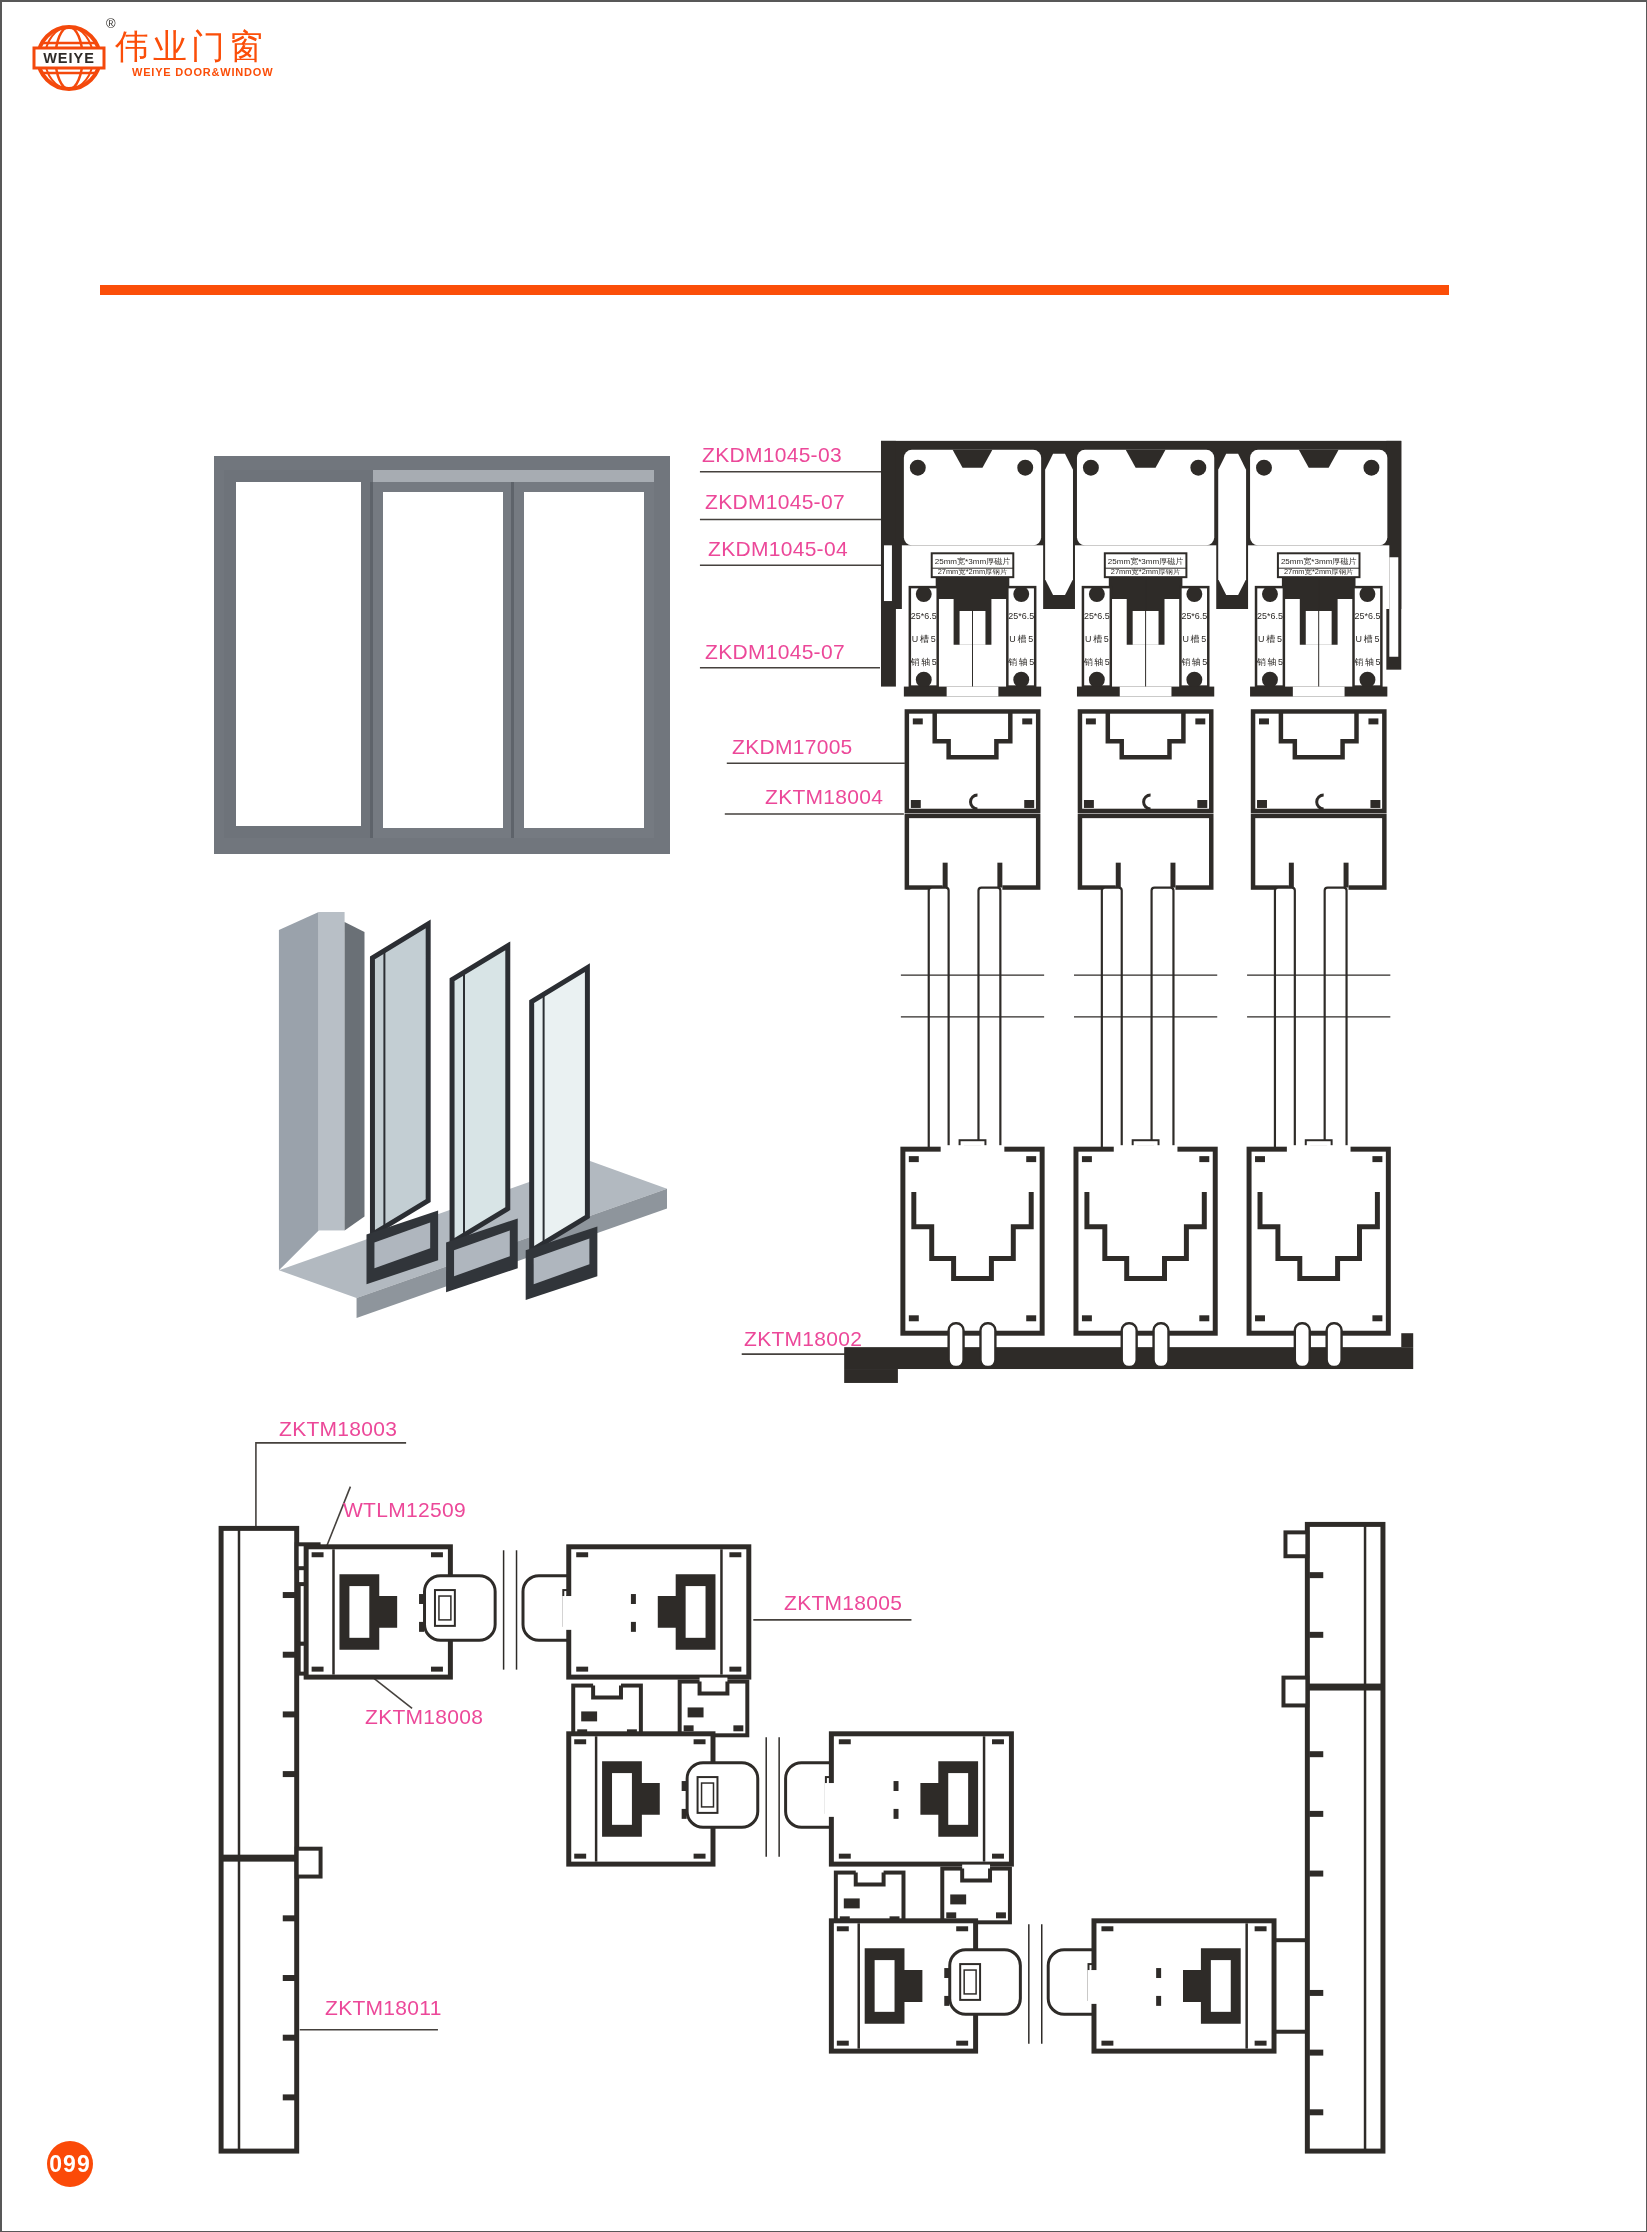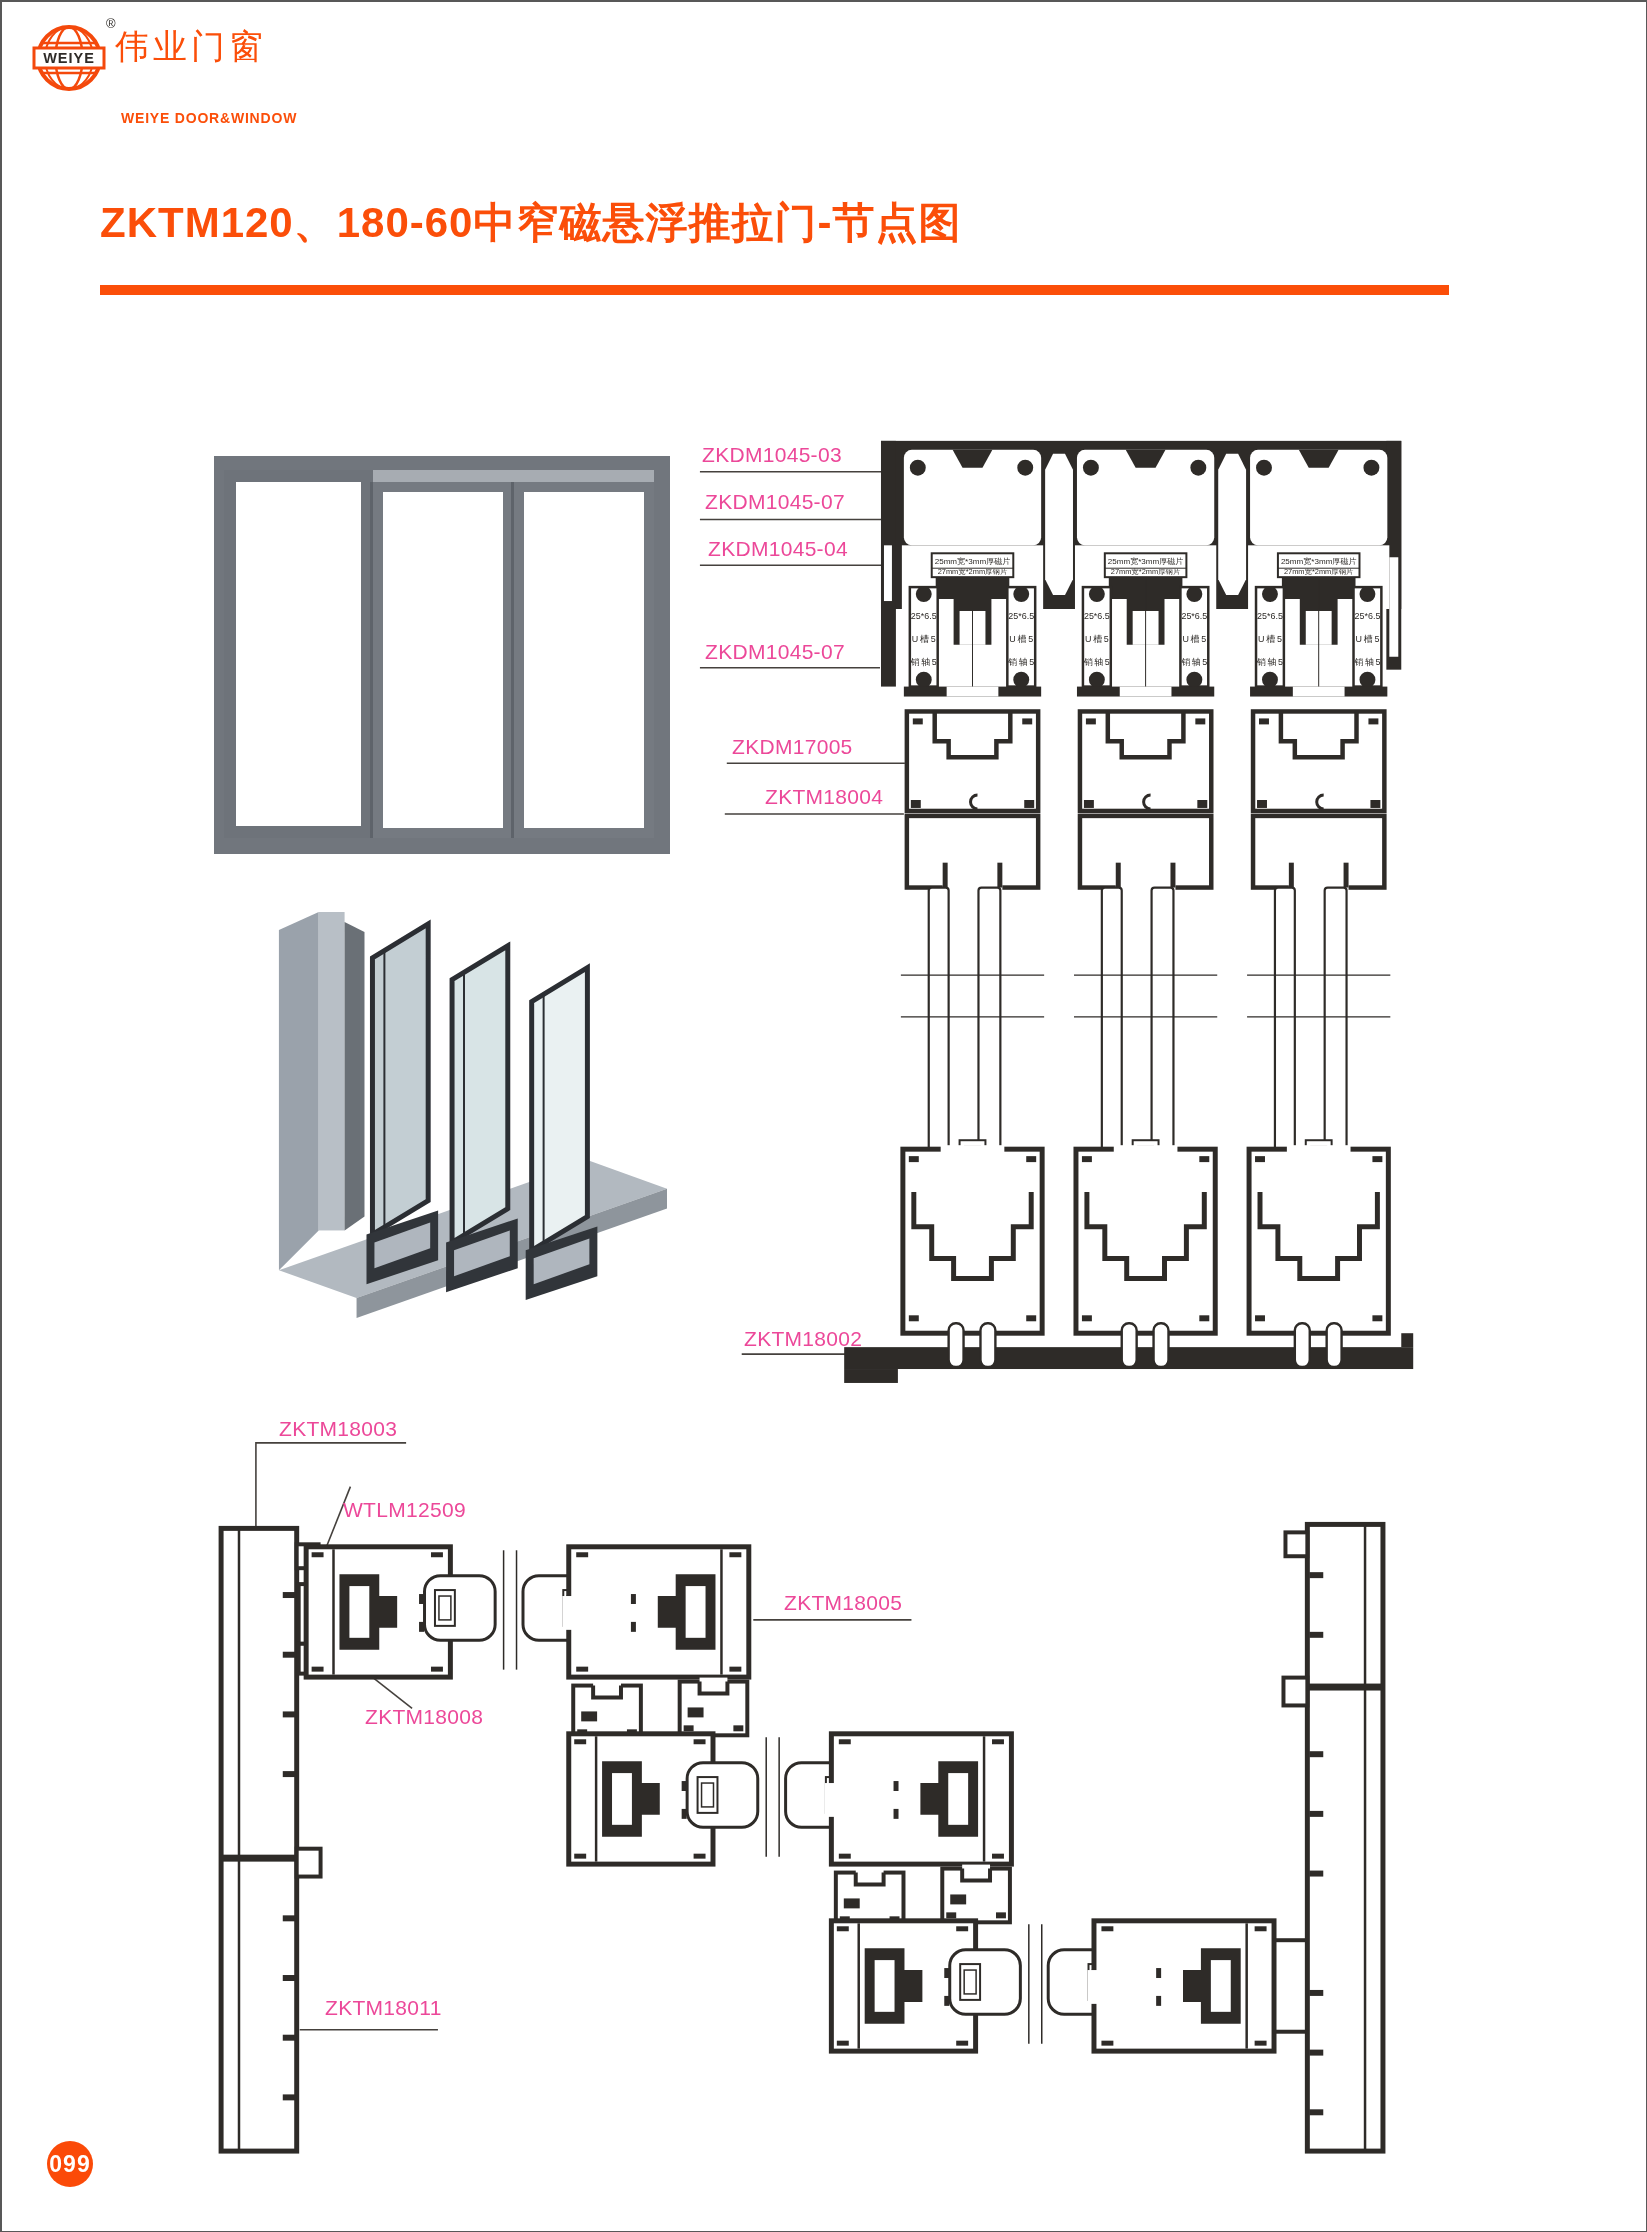--- a/index.html
+++ b/index.html
@@ -4,21 +4,21 @@
 <style>
   html,body{margin:0;padding:0;background:#e8e8e8;}
   .page{
     position:relative;width:1648px;height:2233px;background:#ffffff;
     font-family:"Liberation Sans","DejaVu Sans",sans-serif;overflow:hidden;
     box-shadow:inset 0 0 0 2px #585858;margin:0 auto;
   }
   .abs{position:absolute;}
   
   .brand-zh{position:absolute;left:115px;top:24px;font-size:34px;font-weight:normal;color:#FB4E09;letter-spacing:4px;}
-  .brand-en{position:absolute;left:121px;top:66px;font-size:14px;font-weight:bold;color:#FB4E09;letter-spacing:0.8px;margin-top:44px;}
+  .brand-en{position:absolute;left:132px;top:66px;font-size:11px;font-weight:bold;color:#FB4E09;letter-spacing:0.8px;}
   .title{position:absolute;left:100px;top:195px;font-size:42px;font-weight:bold;color:#FB4E09;letter-spacing:1px;white-space:nowrap;}
   .rule{position:absolute;left:100px;top:285px;width:1349px;height:10px;background:#FB4E09;}
   
   .lbl{position:absolute;font-size:21px;color:#ec4899;white-space:nowrap;letter-spacing:0.3px;}
   
   .door{position:absolute;left:214px;top:456px;width:456px;height:398px;background:#71767D;}
   .door .inner{position:absolute;left:10px;top:14px;right:16px;bottom:16px;background:#A7ACB2;}
   .panel{position:absolute;background:#ffffff;box-sizing:border-box;}
   .p1{left:0;top:0;width:149px;height:368px;border:12px solid #6E737A;}
   .p2{left:149px;top:12px;width:140px;height:356px;border:10px solid #757A81;box-shadow:-3px 0 0 #5E636A;}
@@ -42,21 +42,20 @@
       <line x1="16" y1="31" x2="70" y2="31" stroke-width="2.5"></line>
       <line x1="16" y1="61" x2="70" y2="61" stroke-width="2.5"></line>
       <rect x="8" y="36" width="70" height="20" fill="#ffffff" stroke-width="3"></rect>
     </g>
     <text x="43" y="51" text-anchor="middle" font-size="14.5" font-weight="bold" fill="#F4490C" letter-spacing="1">WEIYE</text>
     <text x="80" y="16" font-size="13" fill="#F4490C">®</text>
   </svg>
   <div class="brand-zh">伟业门窗</div>
   <div class="brand-en">WEIYE DOOR&amp;WINDOW</div>
 
-  <div class="title">ZKTM120、180-60中窄磁悬浮推拉门-节点图</div>
   <div class="rule"></div>
 
   <div class="door">
     <div class="inner">
       <div class="panel p1"></div>
       <div class="panel p2"></div>
       <div class="panel p3"></div>
     </div>
   </div>
 

